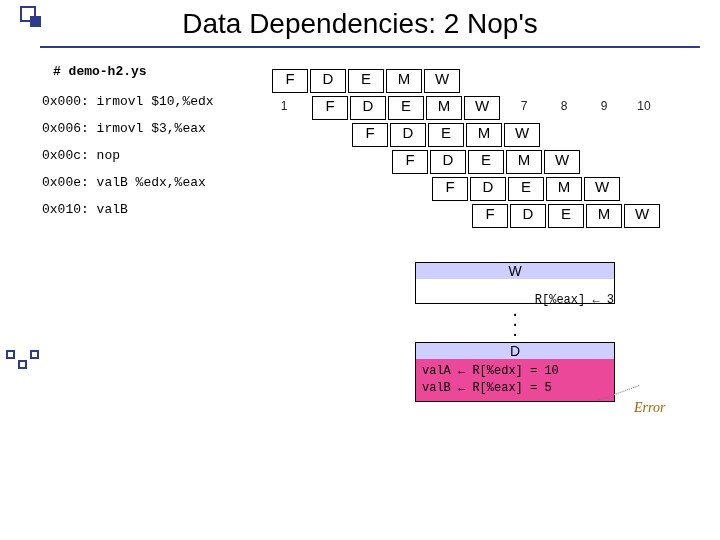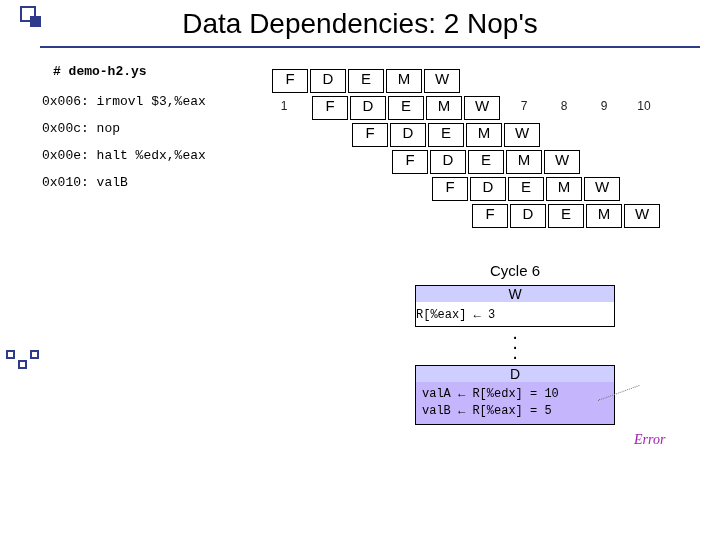--- a/index.html
+++ b/index.html
@@ -35,61 +35,61 @@
   .row:nth-child(2){ margin-left:40px;}
   .row:nth-child(3){ margin-left:80px;}
   .row:nth-child(4){ margin-left:120px;}
   .row:nth-child(5){ margin-left:160px;}
   .row:nth-child(6){ margin-left:200px;}
 
   .cycle-group { position:absolute; left:400px; top:262px; width:230px; }
   .cycle-label { text-align:center; font:15px Arial; margin-bottom:6px;}
   .wbox { width:200px; height:42px; border:1px solid #000; background:#fff; margin:0 auto;}
   .wbox .hd { text-align:center; font:14px Arial; background:#cfcfff; }
-  .wbox .bd { text-align:left; font:12px "Courier New",monospace; padding-top:6px;}
+  .wbox .bd { text-align:right; font:12px "Courier New",monospace; padding-top:14px;}
   .dots { text-align:center; font:20px Arial; line-height:10px; letter-spacing:0; margin-top:4px;}
   .dbox { width:200px; border:1px solid #000; background:#fff; margin:4px auto 0 auto;}
   .dbox .hd { text-align:center; font:14px Arial; background:#cfcfff;}
-  .dbox .bd { font:12px "Courier New",monospace; padding:4px 6px; line-height:17px; background:#c4b5fd;}
-  .err { position:absolute; left:634px; top:400px; font:italic 14px "Times New Roman",serif; color:#a21caf;margin-top:32px;}
+  .dbox .bd { font:12px "Courier New",monospace; padding:4px 6px; line-height:17px; background:#ec4899;}
+  .err { position:absolute; left:634px; top:400px; font:italic 14px "Times New Roman",serif; color:#a16207;}
   .err-dash { position:absolute; left:598px; top:400px; width:44px; border-top:1px dotted #777; transform:rotate(-20deg); transform-origin:left;}
 </style>
 </head>
 <body>
 
 <div class="acc-top"></div>
 <div class="acc-top2"></div>
 <div class="acc-left1"></div>
 <div class="acc-left2"></div>
 <div class="acc-left3"></div>
 
 <div class="title">Data Dependencies: 2 Nop's</div>
 <div class="title-underline"></div>
 
 <div class="demo-label"># demo-h2.ys</div>
 <div class="code-block" id="code-block">
+    <div>0x000: irmovl $10,%edx</div>
     <div>0x006: irmovl  $3,%eax</div>
     <div>0x00c: nop</div>
-    <div>0x00e: halt  %edx,%eax</div>
+    <div>0x00e: valB  %edx,%eax</div>
     <div>0x010: valB</div>
   </div>
 
 <div class="col-nums" id="col-nums"><span>1</span><span>2</span><span>3</span><span>4</span><span>5</span><span>6</span><span>7</span><span>8</span><span>9</span><span>10</span></div>
 
 <div class="pipe" id="pipe">
     <div class="row"><span class="cell">F</span><span class="cell">D</span><span class="cell">E</span><span class="cell">M</span><span class="cell">W</span></div>
     <div class="row"><span class="cell">F</span><span class="cell">D</span><span class="cell">E</span><span class="cell">M</span><span class="cell">W</span></div>
     <div class="row"><span class="cell">F</span><span class="cell">D</span><span class="cell">E</span><span class="cell">M</span><span class="cell">W</span></div>
     <div class="row"><span class="cell">F</span><span class="cell">D</span><span class="cell">E</span><span class="cell">M</span><span class="cell">W</span></div>
     <div class="row"><span class="cell">F</span><span class="cell">D</span><span class="cell">E</span><span class="cell">M</span><span class="cell">W</span></div>
     <div class="row"><span class="cell">F</span><span class="cell">D</span><span class="cell">E</span><span class="cell">M</span><span class="cell">W</span></div>
   </div>
 
 <div class="cycle-group">
-  <div class="cycle-label">Cycle 6</div>
   <div class="wbox">
     <div class="hd">W</div>
     <div class="bd">R[%eax] ← 3</div>
   </div>
   <div class="dots">·<br>·<br>·</div>
   <div class="dbox">
     <div class="hd">D</div>
     <div class="bd">
       <div>valA ←  R[%edx] = 10</div>
       <div>valB ←  R[%eax] = 5</div>

